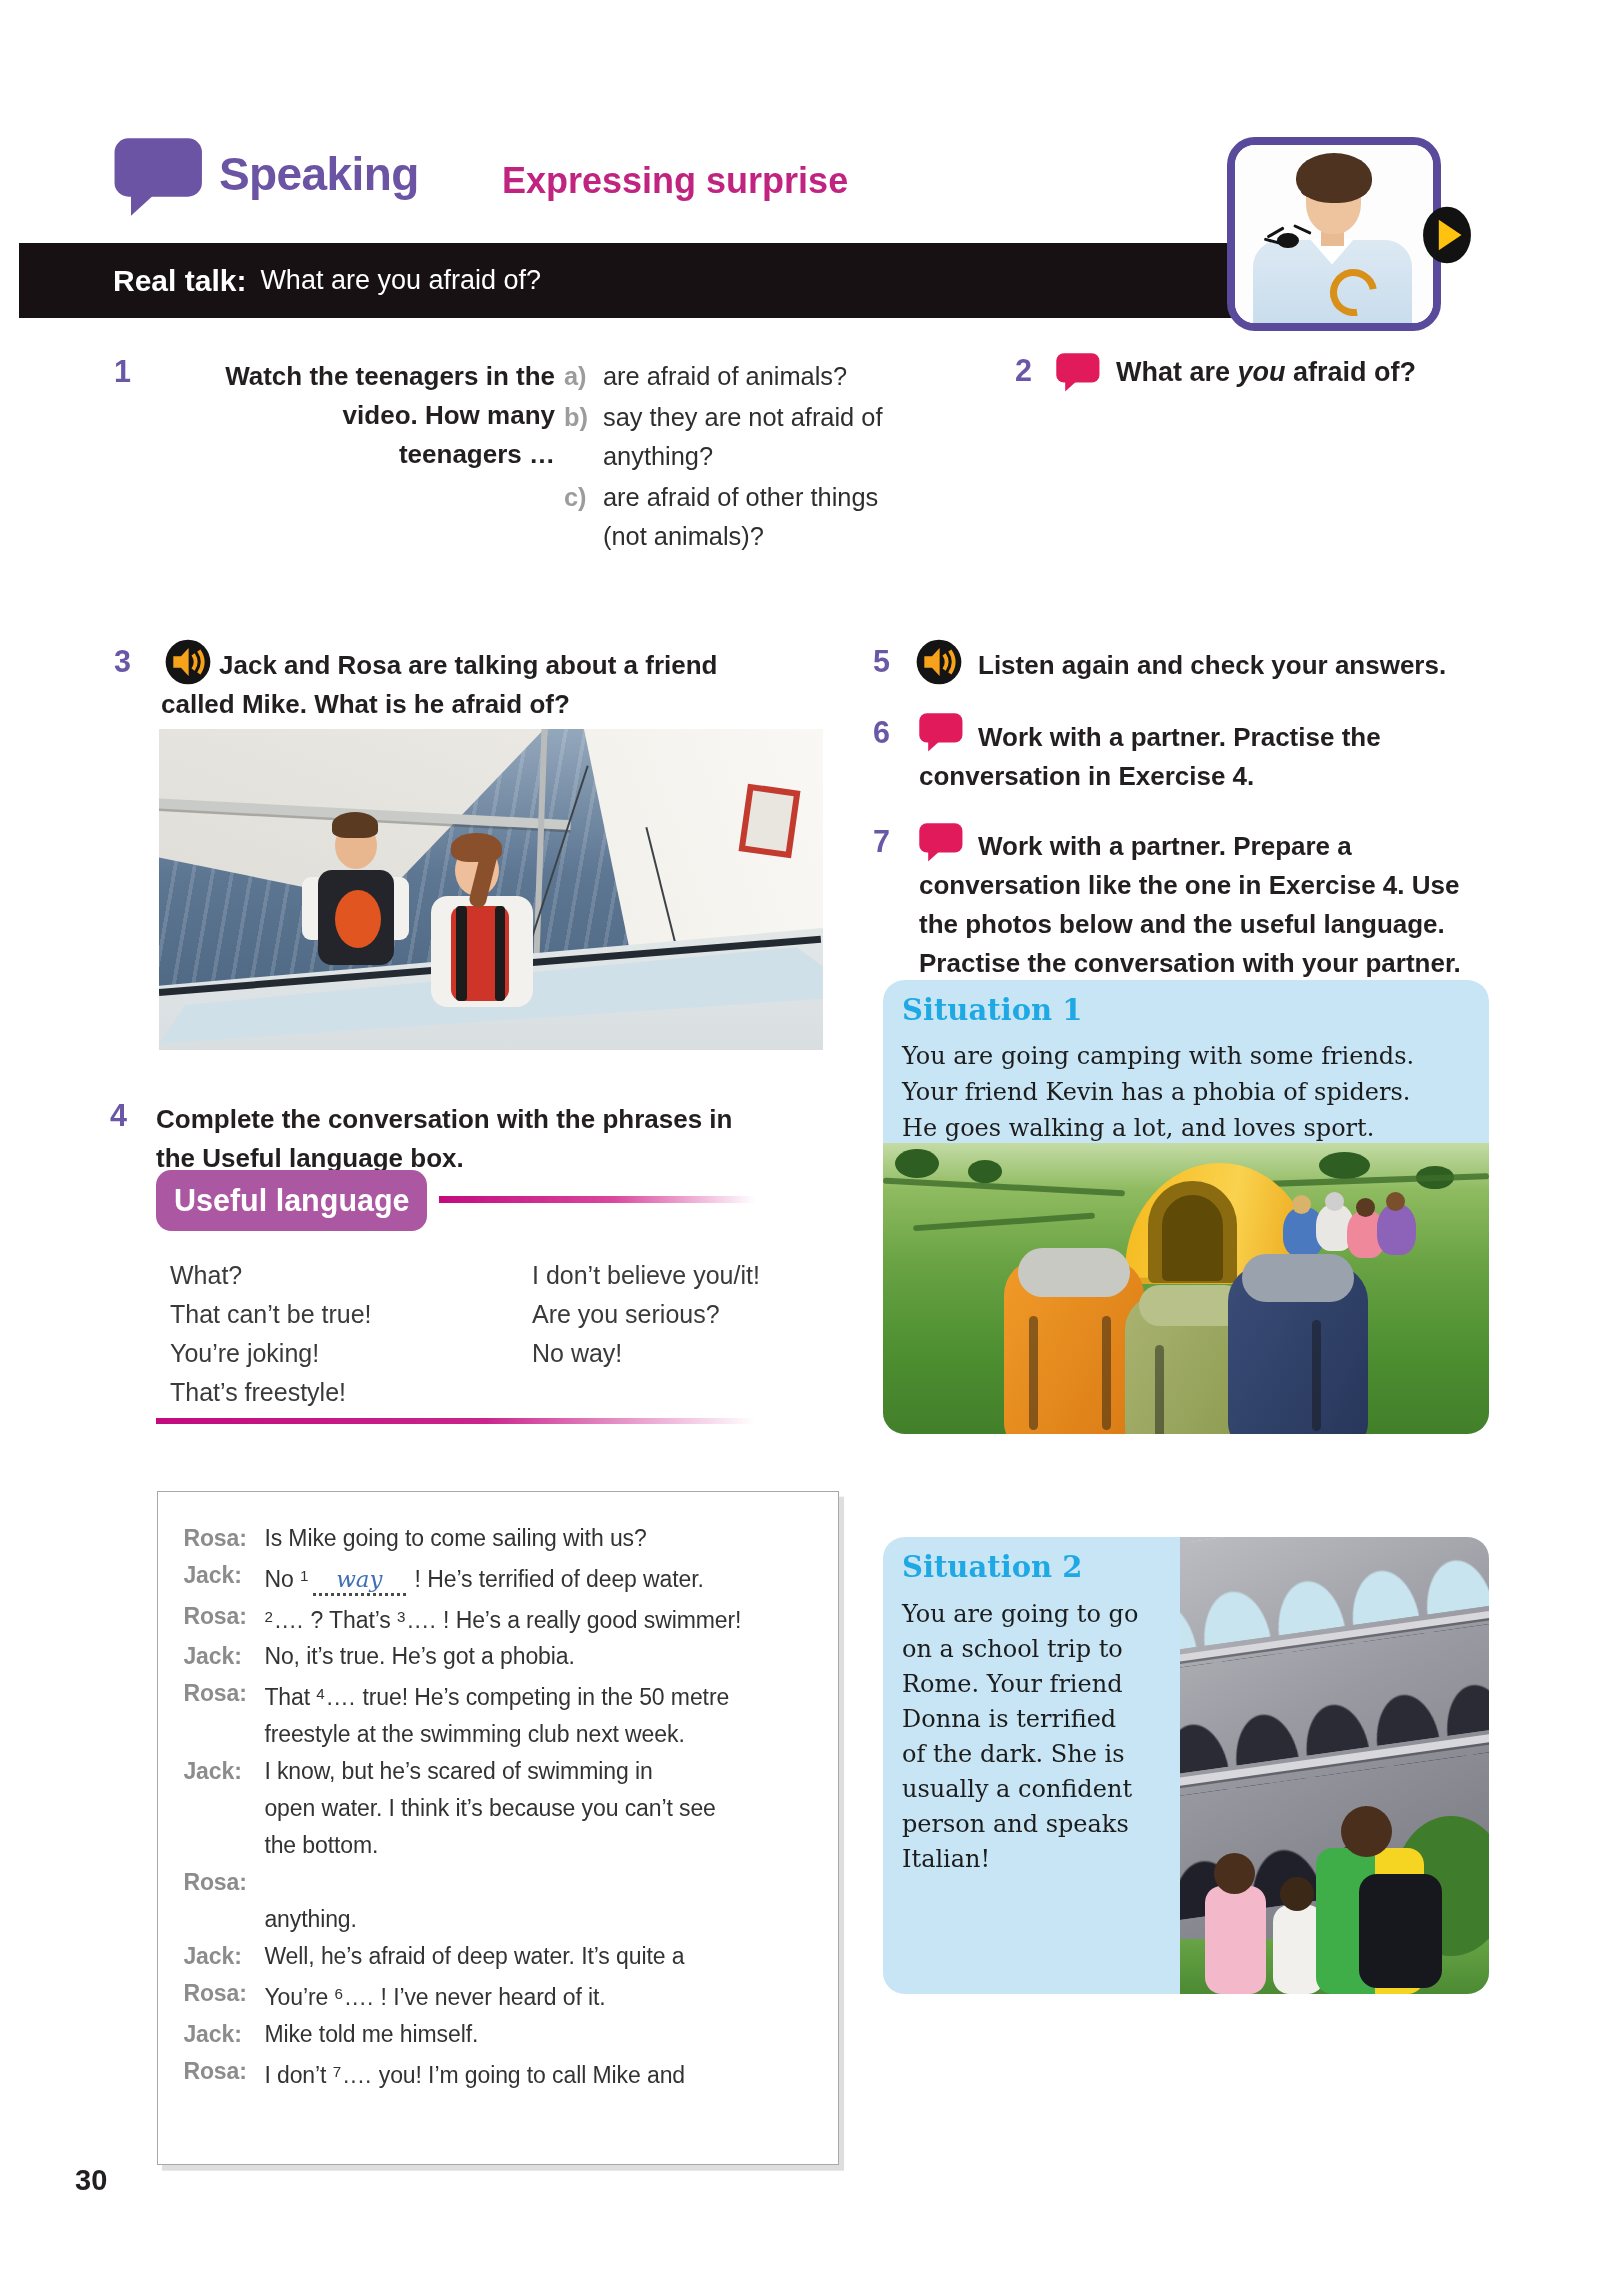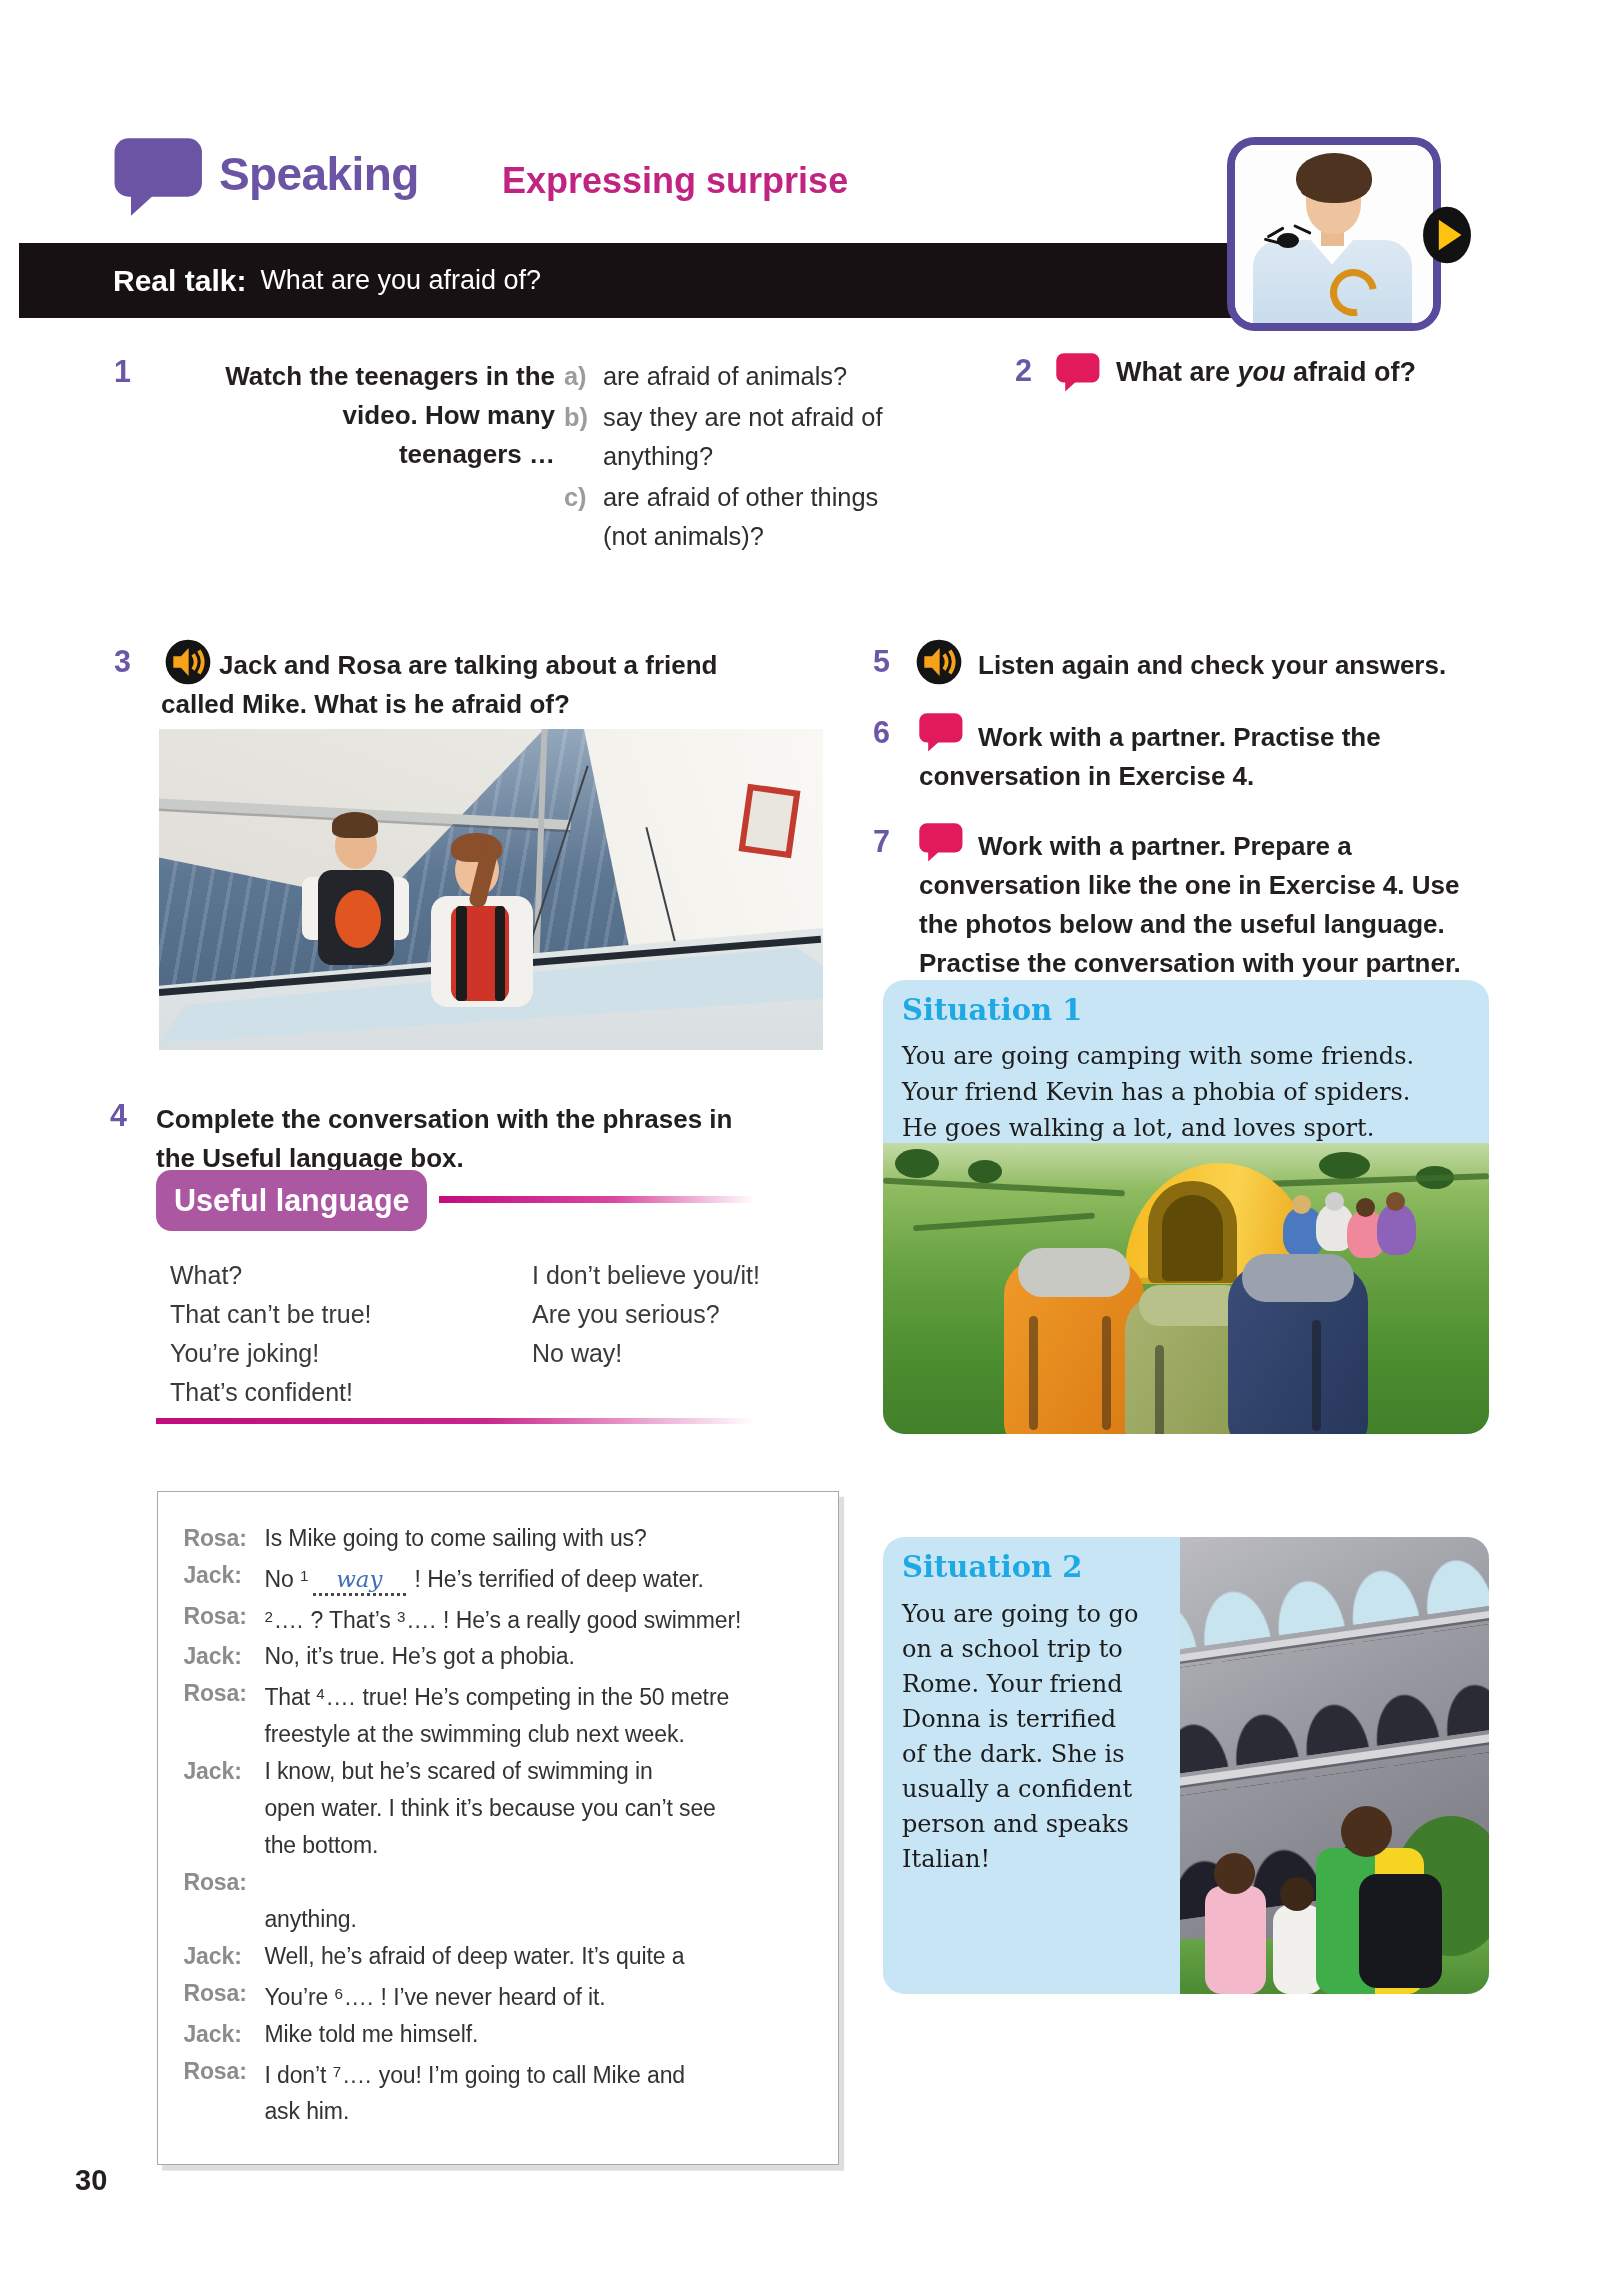--- a/index.html
+++ b/index.html
@@ -223,21 +223,21 @@
 
 <div class="abs ul-label">
   <span>Useful language</span>
 </div>
 <div class="abs ul-line"></div>
 <div class="abs phrase-col" style="left:170px;top:1256px;">
 
 <div>What?</div>
     <div>That can’t be true!</div>
     <div>You’re joking!</div>
-    <div>That’s confident!</div>
+    <div>That’s freestyle!</div>
   </div>
 <div class="abs phrase-col" style="left:532px;top:1256px;">
 
 <div>I don’t believe you/it!</div>
     <div>Are you serious?</div>
     <div>No way!</div>
   </div>
 <div class="abs ul-rule"></div>
 
 <div class="abs conv-box">
@@ -313,24 +313,20 @@
     <div class="conv-line">
       <span class="conv-speaker">Jack:</span>
       <span class="conv-text">Mike told me himself.</span>
     </div>
 
     <div class="conv-line">
       <span class="conv-speaker">Rosa:</span>
       <span class="conv-text">I don’t <sup class="blank-num">7</sup><span class="dots">....</span> you! I’m going to call Mike and</span>
     </div>
 
-    <div class="conv-line">
-      <span class="conv-speaker"></span>
-      <span class="conv-text">ask him.</span>
-    </div>
   </div>
 
 <div class="abs exnum" style="left:873px;top:644px;">5</div>
 <svg class="abs" style="left:916px;top:639px;" width="46" height="46" viewBox="0 0 72 72">
   <circle cx="36" cy="36" r="35" fill="#141414"></circle>
   <polygon points="13,27 25,27 37,14 37,58 25,45 13,45" fill="#F7A21B"></polygon>
   <path d="M44 24 q8 12 0 24" stroke="#F7A21B" stroke-width="6" fill="none"></path>
   <path d="M53 18 q12 18 0 36" stroke="#F7A21B" stroke-width="6" fill="none"></path>
 </svg>
 <div class="abs instr" style="left:919px;top:646px;width:584px;text-indent:59px;">Listen again and check your answers.</div>

